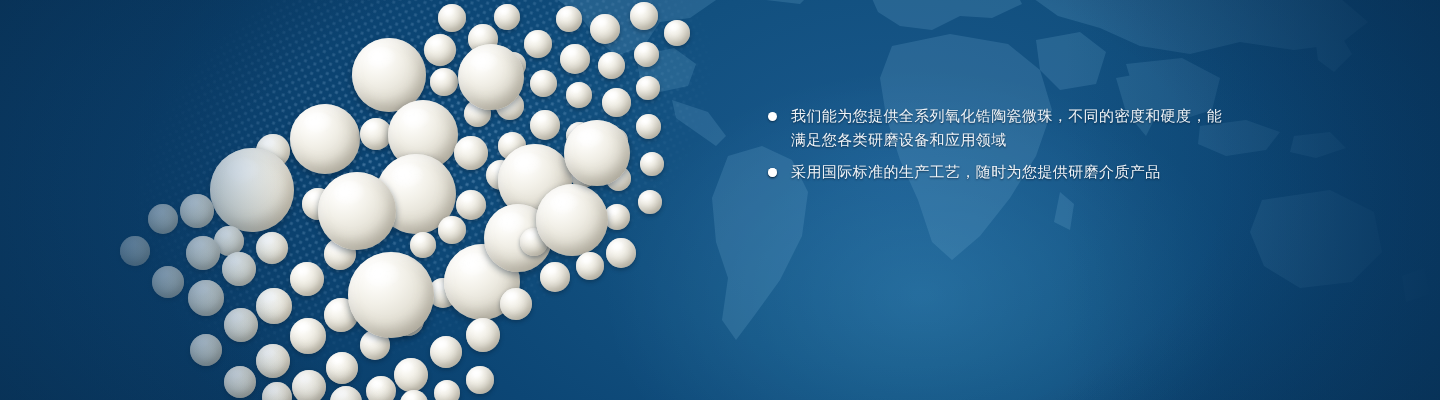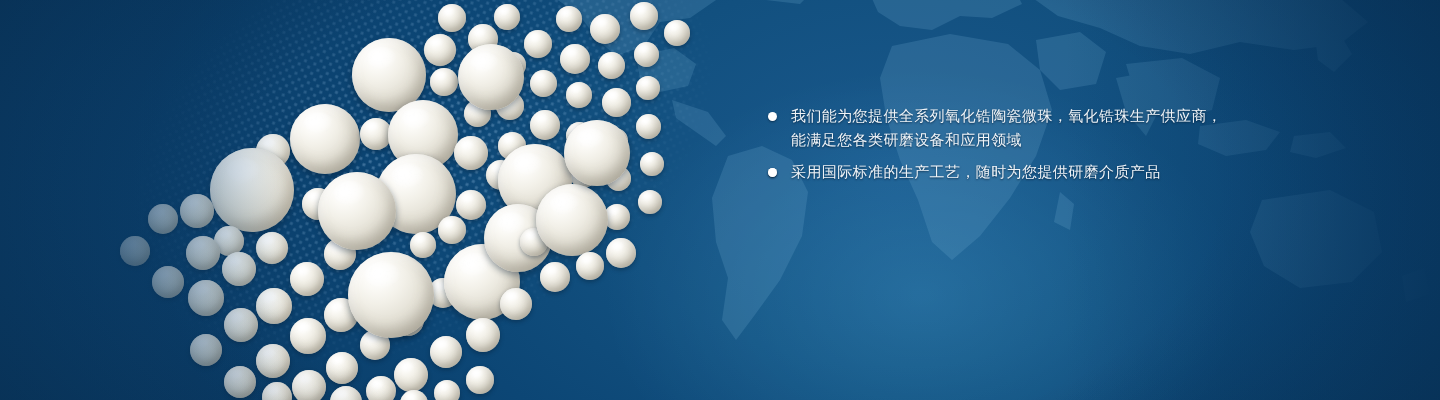--- a/index.html
+++ b/index.html
@@ -309,21 +309,21 @@
 
   <div class="bg-edge-left"></div>
   <div class="bg-edge-right"></div>
   <div class="bg-vign"></div>
 
   <div class="copy">
 
     <ul class="bullets">
       <li class="bullet">
         <span class="dot"></span>
-        <span>我们能为您提供全系列氧化锆陶瓷微珠，氧化锆珠生产供应商，能满足您各类研磨设备和应用领域</span>
+        <span>我们能为您提供全系列氧化锆陶瓷微珠，不同的密度和硬度，能满足您各类研磨设备和应用领域</span>
       </li>
       <li class="bullet">
         <span class="dot"></span>
       </li>
       <li class="bullet">
         <span class="dot"></span>
         <span>采用国际标准的生产工艺，随时为您提供研磨介质产品</span>
       </li>
     </ul>
   </div>

